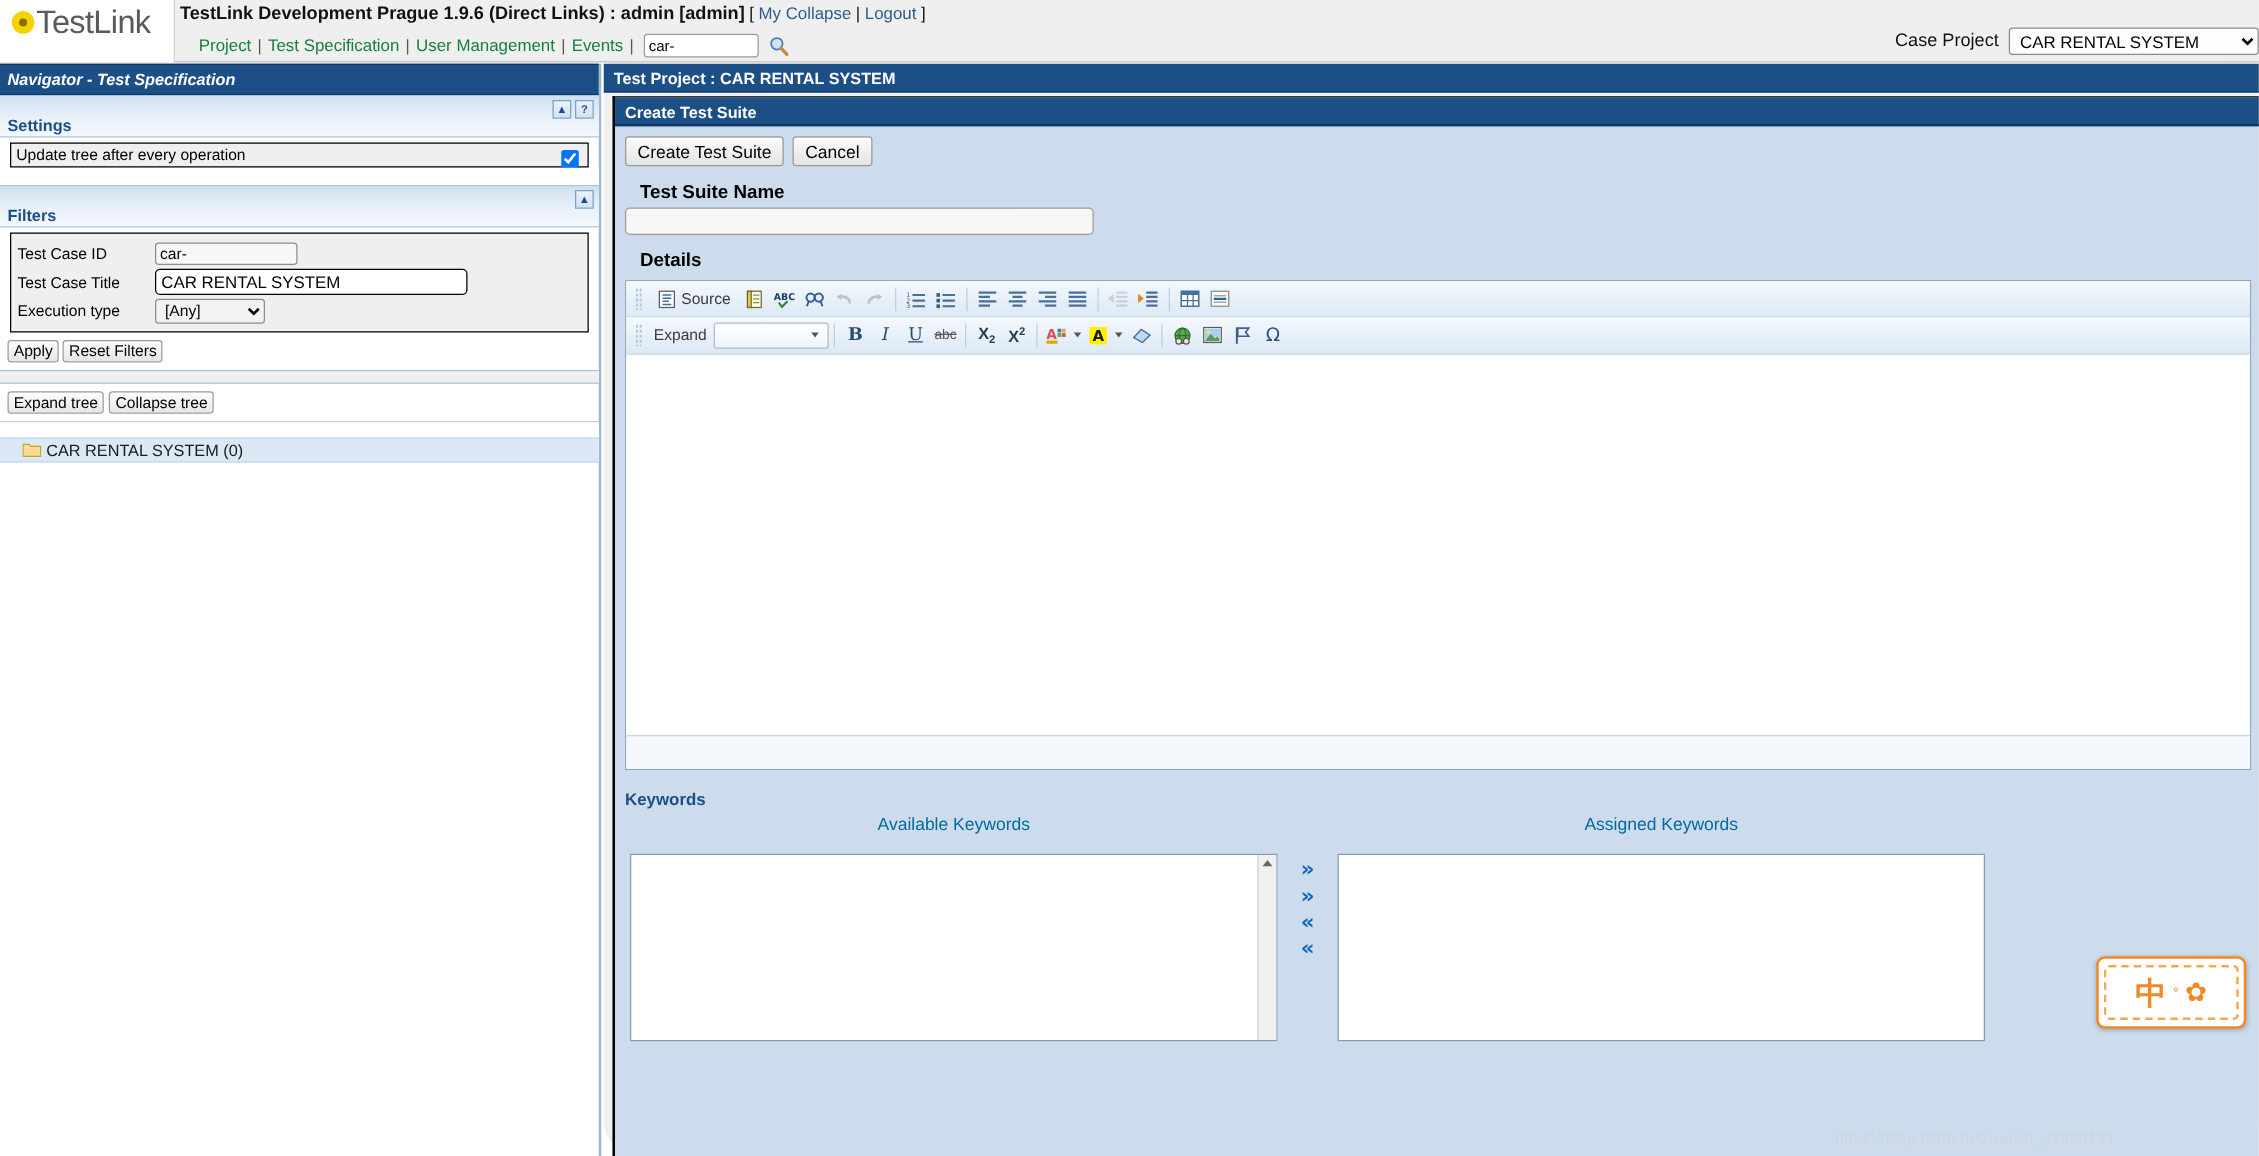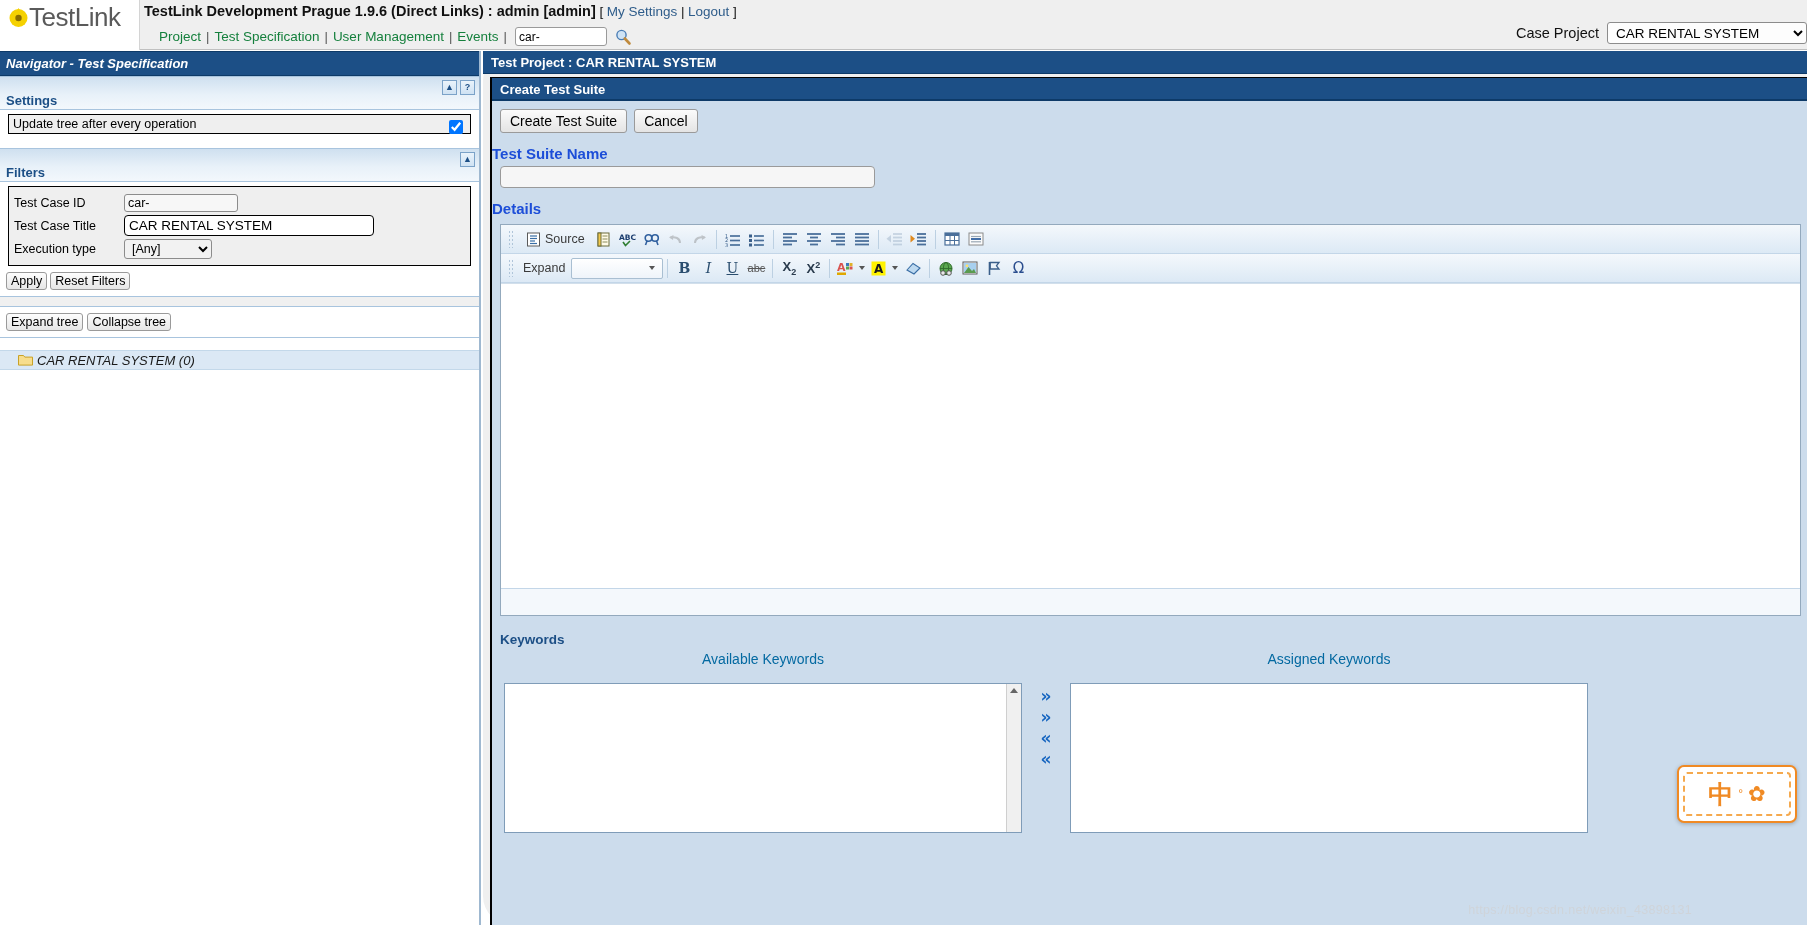--- a/index.html
+++ b/index.html
@@ -196,21 +196,20 @@
   #tree-area { background: #ffffff; }
   #tree-spacer { height: 12px; background:#ffffff; }
   #tree-node {
     background: #dbe8f5;
     border-top: 1px solid #c3d8ea;
     border-bottom: 1px solid #c3d8ea;
     height: 20px;
     display: flex; align-items: center;
     padding-left: 18px;
     cursor: pointer;
-    font-style: italic;
   }
   .folder-icon {
     width: 15px; height: 12px; margin-right: 4px; position: relative; flex: none;
   }
   #tree-node-label { font-size: 13px; color: #1a1a1a; }
 
   
   #right-pane {
     position: absolute; left: 483px; top: 0;
     width: 1324px; height: 874px;
@@ -242,22 +241,22 @@
     border: 1px solid #9a9a9a;
     border-radius: 3px;
     background: linear-gradient(to bottom,#fbfbfb,#e4e4e4);
     font-size: 14px;
     padding: 3px 9px;
     cursor: pointer;
     font-family: "Liberation Sans", sans-serif;
     color: #000;
   }
   .field-heading {
-    font-weight: bold; font-size: 15px; color: #1d4ed8;
-    padding: 12px 0 4px 0;
+    font-weight: bold; font-size: 15px; color: #000000;
+    padding: 12px 0 4px 20px;
   }
   #suite-name-input {
     margin-left: 8px;
     width: 375px; height: 22px;
     border: 1px solid #9a9a9a; border-radius: 4px;
     background: #f6f6f6; font-size: 13px; padding: 0 5px;
     font-family: "Liberation Sans", sans-serif;
   }
 
   
@@ -403,21 +402,21 @@
           <circle cx="10.5" cy="11" r="3.2" fill="#8a6d00"></circle>
         </svg>
       </span>
       <span id="logo-text">TestLink</span>
     </div>
   </div>
 
   <div id="title-row">
     <span id="app-title">TestLink Development Prague 1.9.6 (Direct Links) : admin [admin]</span>
     <span class="hdr-bracket">[</span>
-    <a class="hdr-link" href="#">My Settings</a>
+    <a class="hdr-link" href="#">My Collapse</a>
     <span class="hdr-bracket">|</span>
     <a class="hdr-link" href="#">Logout</a>
     <span class="hdr-bracket">]</span>
   </div>
 
   <div id="menu-row">
     <a class="menu-link" href="#">Project</a>
     <span class="menu-sep">|</span>
     <a class="menu-link" href="#">Test Specification</a>
     <span class="menu-sep">|</span>

